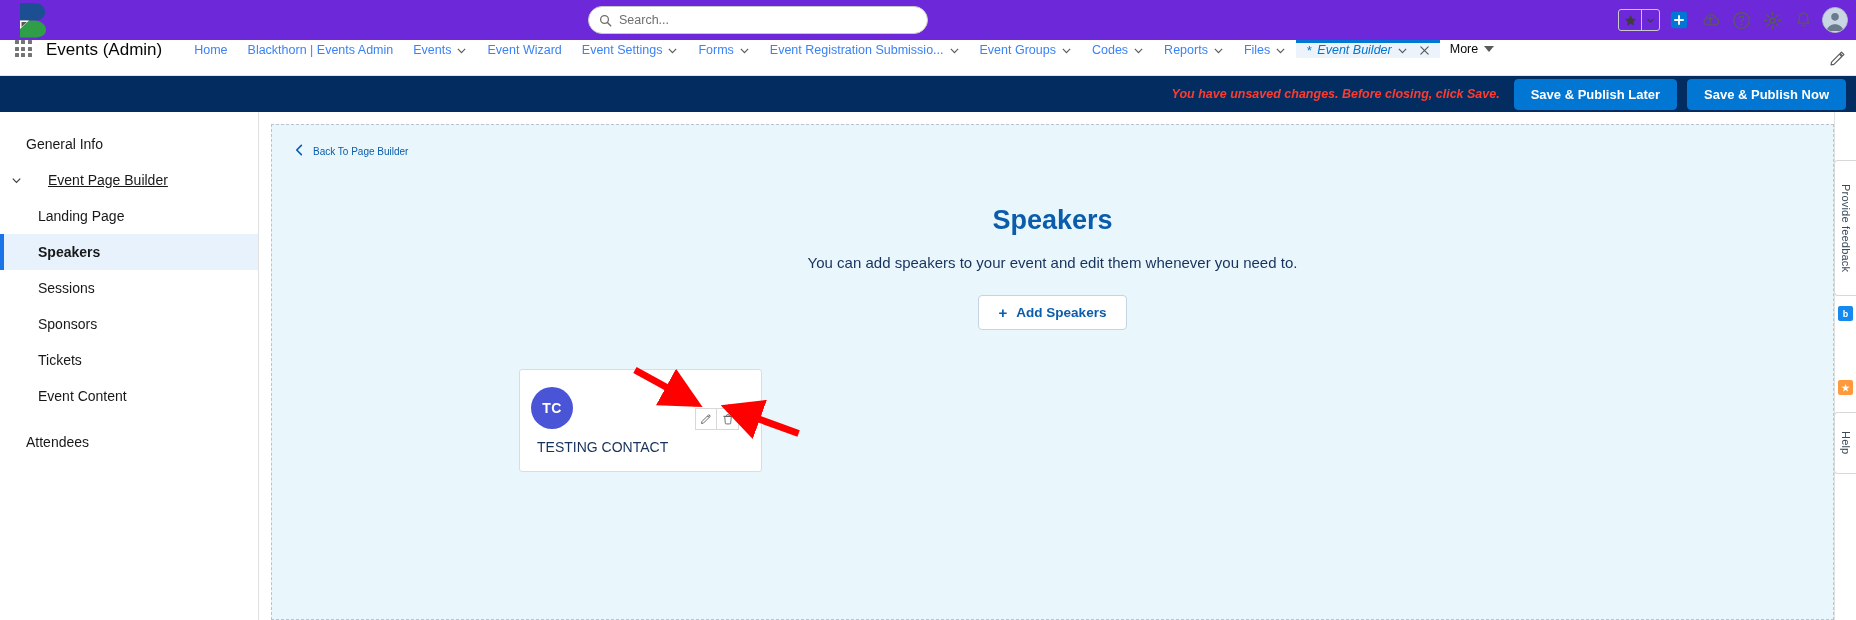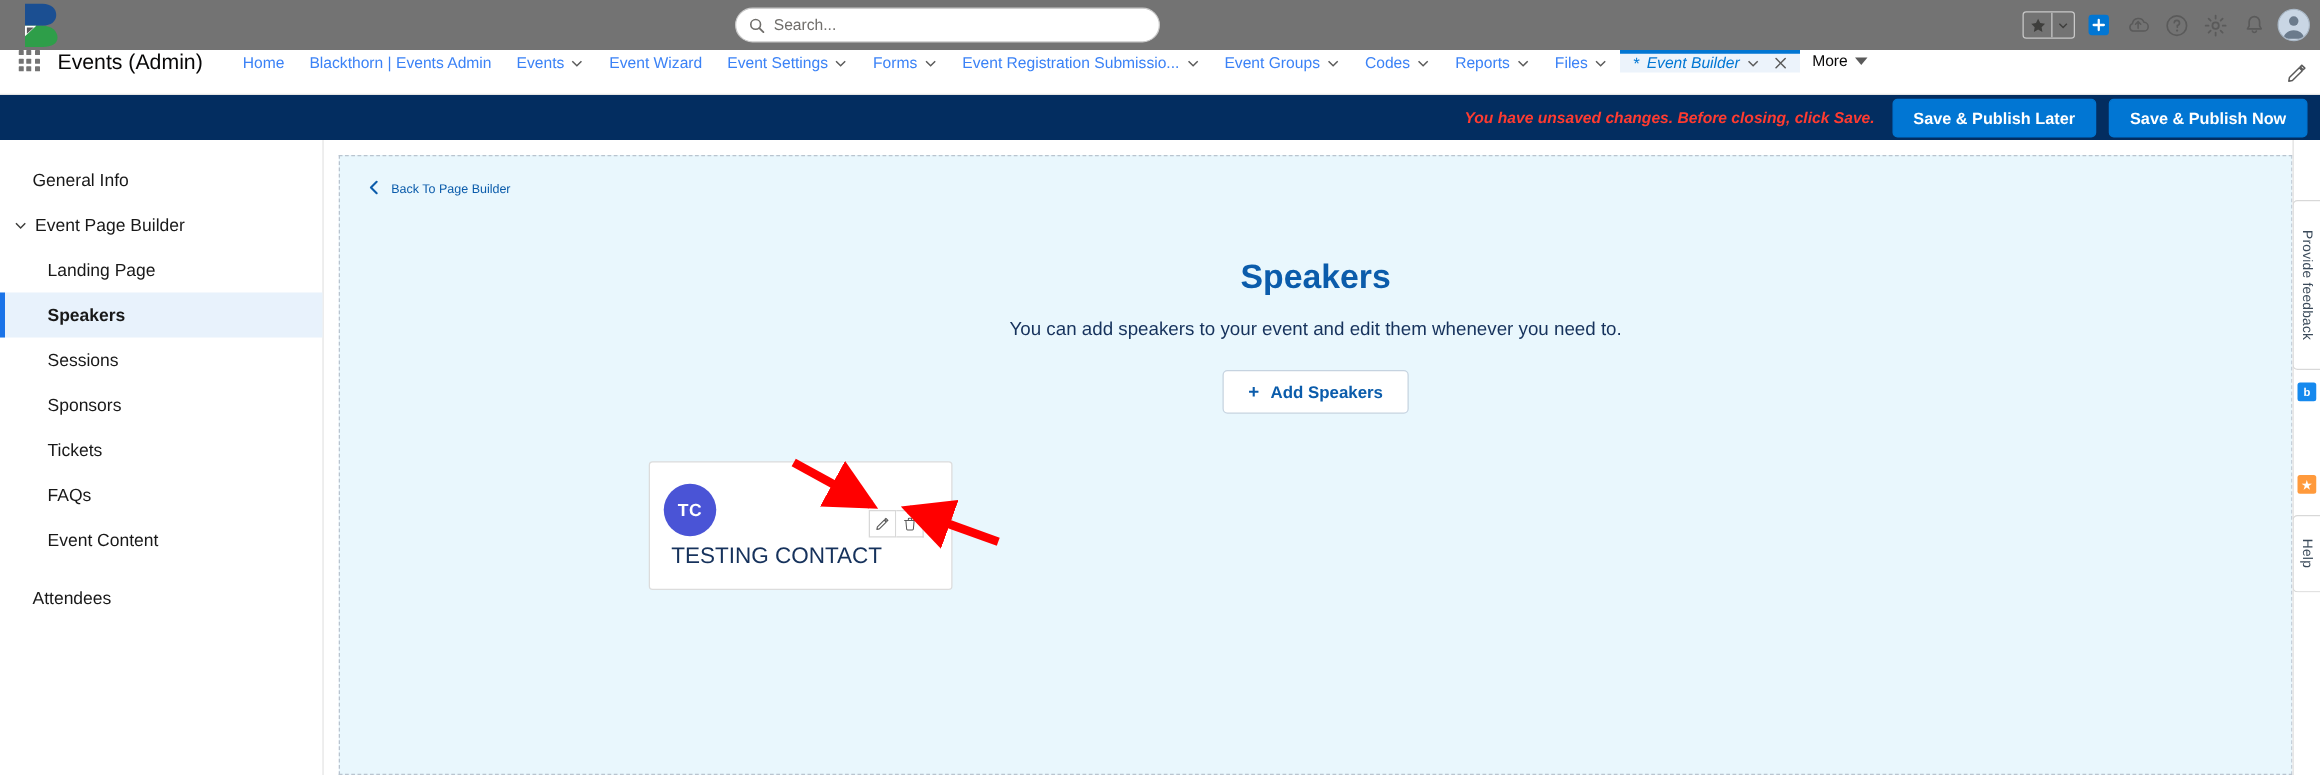--- a/index.html
+++ b/index.html
@@ -4,21 +4,21 @@
 <style>
   * { box-sizing: border-box; margin: 0; padding: 0; }
   html, body {
     width: 1856px; height: 620px;
     font-family: "Liberation Sans", sans-serif;
     background: #fff; overflow: hidden;
   }
 
   
   .global-header {
-    height: 40px; background: #737373;
+    height: 40px; background: #6d28d9;
     display: flex; align-items: center;
     position: relative;
   }
   .logo-wrap { width: 58px; display: flex; align-items: center; justify-content: center; padding-left: 8px; }
   .logo-svg { width: 34px; height: 36px; }
 
   .search-wrap {
     position: absolute; left: 588px; top: 6px;
     width: 340px; height: 28px;
   }
@@ -134,21 +134,21 @@
   .sidebar {
     width: 259px; flex: none; background: #fff;
     border-right: 1px solid #e0e0e0;
     padding-top: 14px;
   }
   .side-item {
     height: 36px; display: flex; align-items: center;
     font-size: 14px; color: #181818; cursor: pointer;
     padding-left: 26px; position: relative;
   }
-  .side-item.group { padding-left: 10px; gap: 5px; }
+  .side-item.group { padding-left: 10px; gap: 25px; text-decoration: underline; }
   .side-item.child { padding-left: 38px; }
   .side-item.active {
     background: #e8f2fc; font-weight: bold;
   }
   .side-item.active::before {
     content: ""; position: absolute; left: 0; top: 0; bottom: 0;
     width: 4px; background: #1a73e8;
   }
   .side-spacer { height: 10px; }
   .chev-down-side { display: flex; align-items: center; }
@@ -208,21 +208,21 @@
   }
   .act-btn {
     width: 22px; height: 22px;
     border: 1px solid #d8d8d8; background: #fff;
     display: flex; align-items: center; justify-content: center;
     cursor: pointer; color: #5a5a5a;
   }
   .act-btn + .act-btn { border-left: none; }
   .card-name {
     position: absolute; left: 17px; bottom: 16px;
-    font-size: 18px; color: #16325c;
+    font-size: 14px; color: #16325c;
   }
 
   
   .arrows { position: absolute; inset: 0; pointer-events: none; }
 
   
   .right-rail {
     position: absolute; right: 0; top: 0; width: 22px; height: 508px;
     background: #fff; border-left: 1px solid #e0e0e0;
   }
@@ -480,23 +480,20 @@
       <span>Speakers</span>
     </div>
     <div class="side-item child">
       <span>Sessions</span>
     </div>
     <div class="side-item child">
       <span>Sponsors</span>
     </div>
     <div class="side-item child">
       <span>Tickets</span>
-    </div>
-    <div class="side-item child">
-      <span>FAQs</span>
     </div>
     <div class="side-item child">
       <span>Event Content</span>
     </div>
     <div class="side-spacer"></div>
     <div class="side-item">
       <span>Attendees</span>
     </div>
   </div>
 

